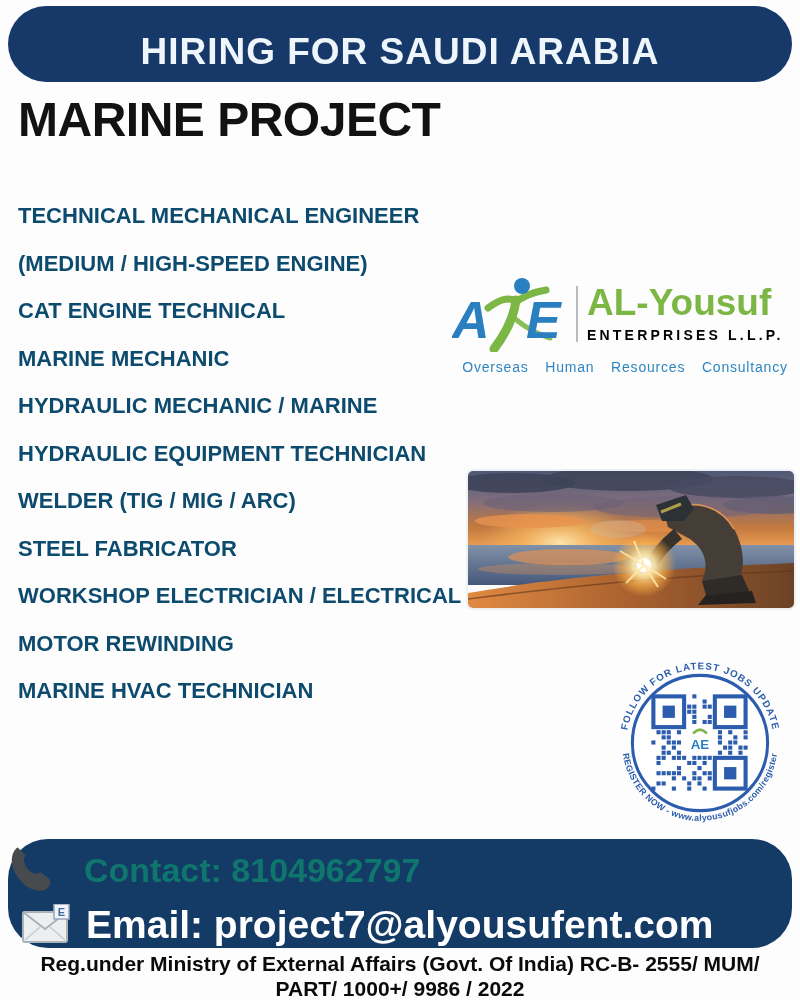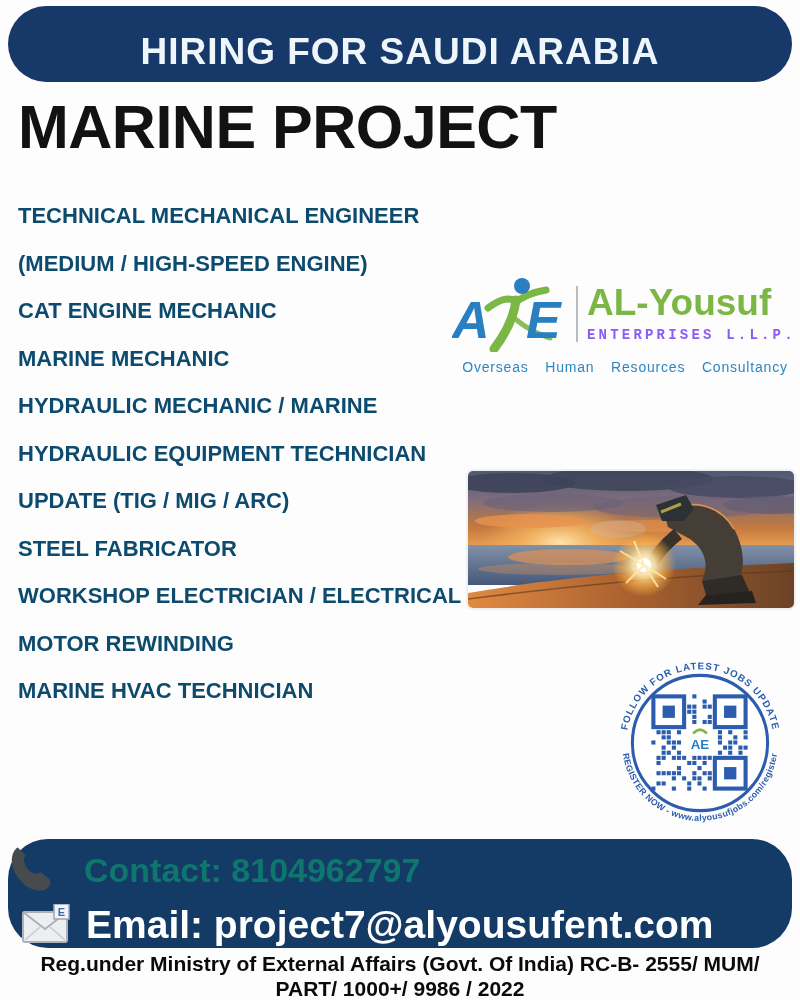--- a/index.html
+++ b/index.html
@@ -10,37 +10,37 @@
   
   .banner{
     position:absolute;left:8px;top:6px;width:784px;height:76px;border-radius:40px;
     background:#16396a;display:flex;align-items:center;justify-content:center;
   }
   .banner span{
     color:#eef5fb;font-size:37px;font-weight:bold;letter-spacing:1px;margin-top:15px;
   }
   
   .heading{
-    position:absolute;left:18px;top:92px;font-size:61px;font-weight:bold;
+    position:absolute;left:18px;top:92px;font-size:48px;font-weight:bold;
     letter-spacing:-0.5px;color:#121212;white-space:nowrap;
   }
   
   .jobs{
     position:absolute;left:18px;top:192px;width:770px;
     font-size:22px;font-weight:bold;line-height:47.5px;color:#0c4a6e;
   }
   .job-line{white-space:nowrap;}
   
   .logo{
     position:absolute;left:452px;top:276px;width:346px;height:94px;background:#fdfdfd;
   }
   .logo-row{display:flex;align-items:center;}
   .logo-divider{width:2px;height:56px;background:#b9bdc2;margin:0 9px 0 4px;}
   .logo-name{color:#7cb644;font-size:37px;font-weight:bold;line-height:36px;letter-spacing:0;}
-  .logo-subtitle{color:#8b5cf6;font-size:14px;font-weight:bold;letter-spacing:3.2px;margin-top:6px;white-space:nowrap;font-family:Liberation Mono, monospace;}
+  .logo-subtitle{color:#000000;font-size:14px;font-weight:bold;letter-spacing:3.2px;margin-top:6px;white-space:nowrap;}
   .logo-tagline{
     color:#2e86c1;font-size:14px;letter-spacing:0.8px;word-spacing:12px;
     margin-top:7px;text-align:center;white-space:nowrap;
   }
   
   .photo{
     position:absolute;left:468px;top:471px;width:326px;height:137px;border-radius:5px;
     overflow:hidden;box-shadow:0 0 0 2px #eef1f4;
   }
   
@@ -73,25 +73,25 @@
 
   <div class="banner">
     <span>HIRING FOR SAUDI ARABIA</span>
   </div>
 
   <div class="heading">MARINE PROJECT</div>
 
   <div class="jobs">
     <div class="job-line">TECHNICAL MECHANICAL ENGINEER</div>
     <div class="job-line">(MEDIUM / HIGH-SPEED ENGINE)</div>
-    <div class="job-line">CAT ENGINE MECHANIC</div>
+    <div class="job-line">CAT ENGINE TECHNICAL</div>
     <div class="job-line">MARINE MECHANIC</div>
     <div class="job-line">HYDRAULIC MECHANIC / MARINE</div>
     <div class="job-line">HYDRAULIC EQUIPMENT TECHNICIAN</div>
-    <div class="job-line">UPDATE (TIG / MIG / ARC)</div>
+    <div class="job-line">WELDER (TIG / MIG / ARC)</div>
     <div class="job-line">STEEL FABRICATOR</div>
     <div class="job-line">WORKSHOP ELECTRICIAN / ELECTRICAL</div>
     <div class="job-line">MOTOR REWINDING</div>
     <div class="job-line">MARINE HVAC TECHNICIAN</div>
   </div>
 
   <div class="logo">
     <div class="logo-row">
       <svg width="120" height="76" viewBox="0 0 120 76">
         <text x="0" y="62" font-size="52" font-weight="bold" font-style="italic" font-family="Liberation Sans, sans-serif" fill="#2a7fc1">A</text>

